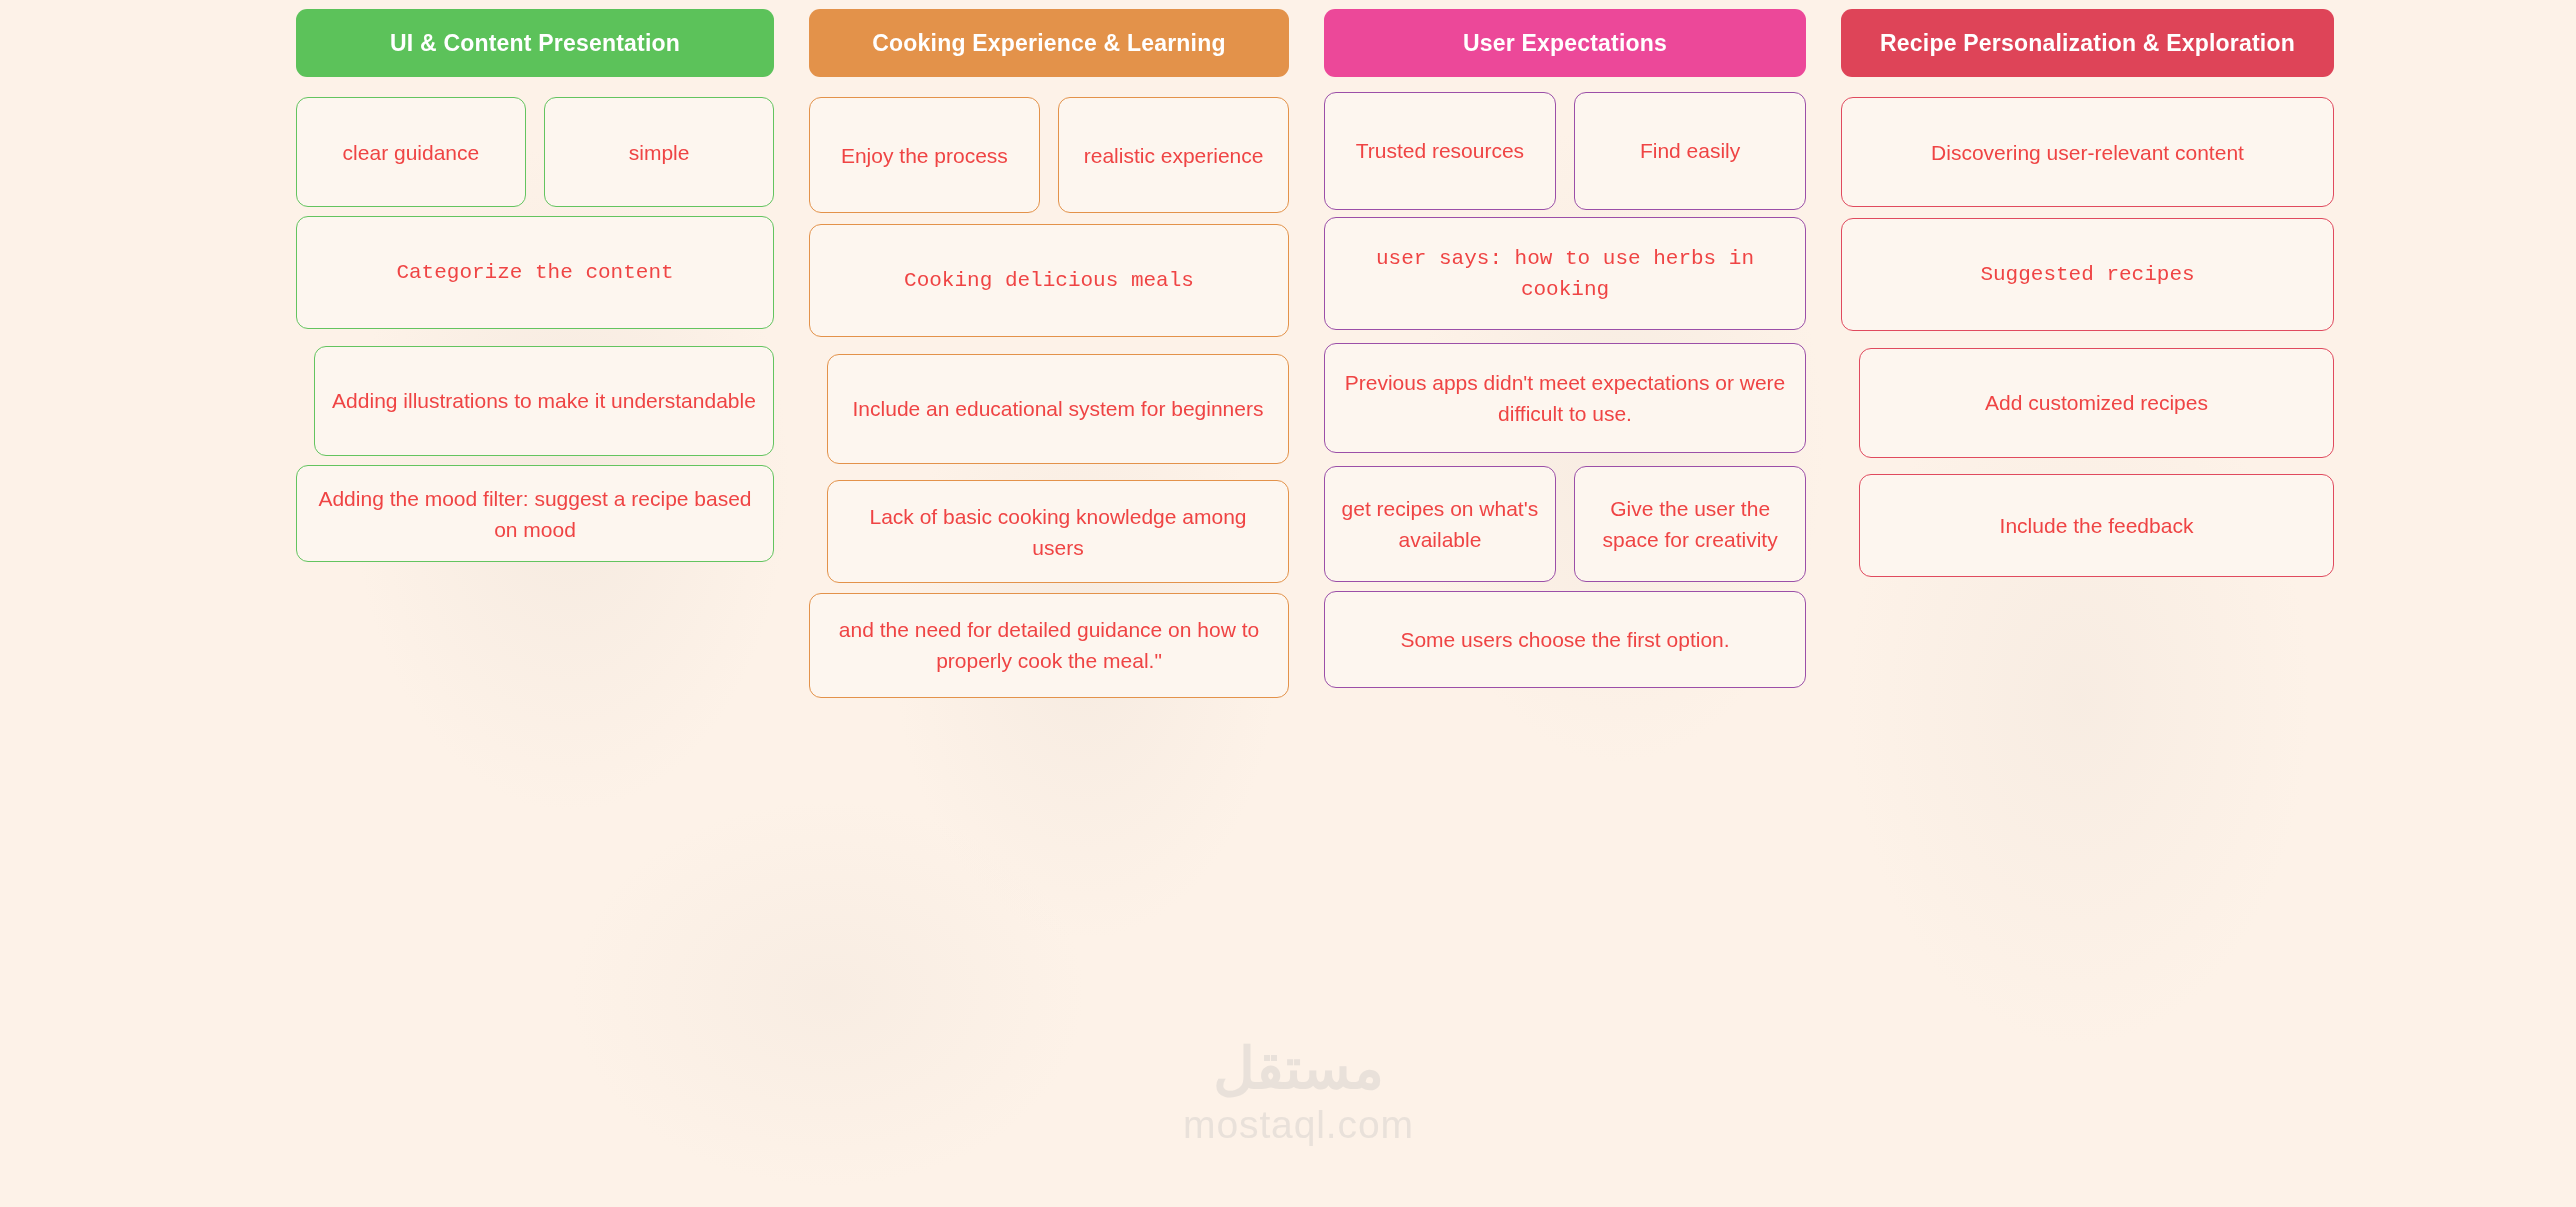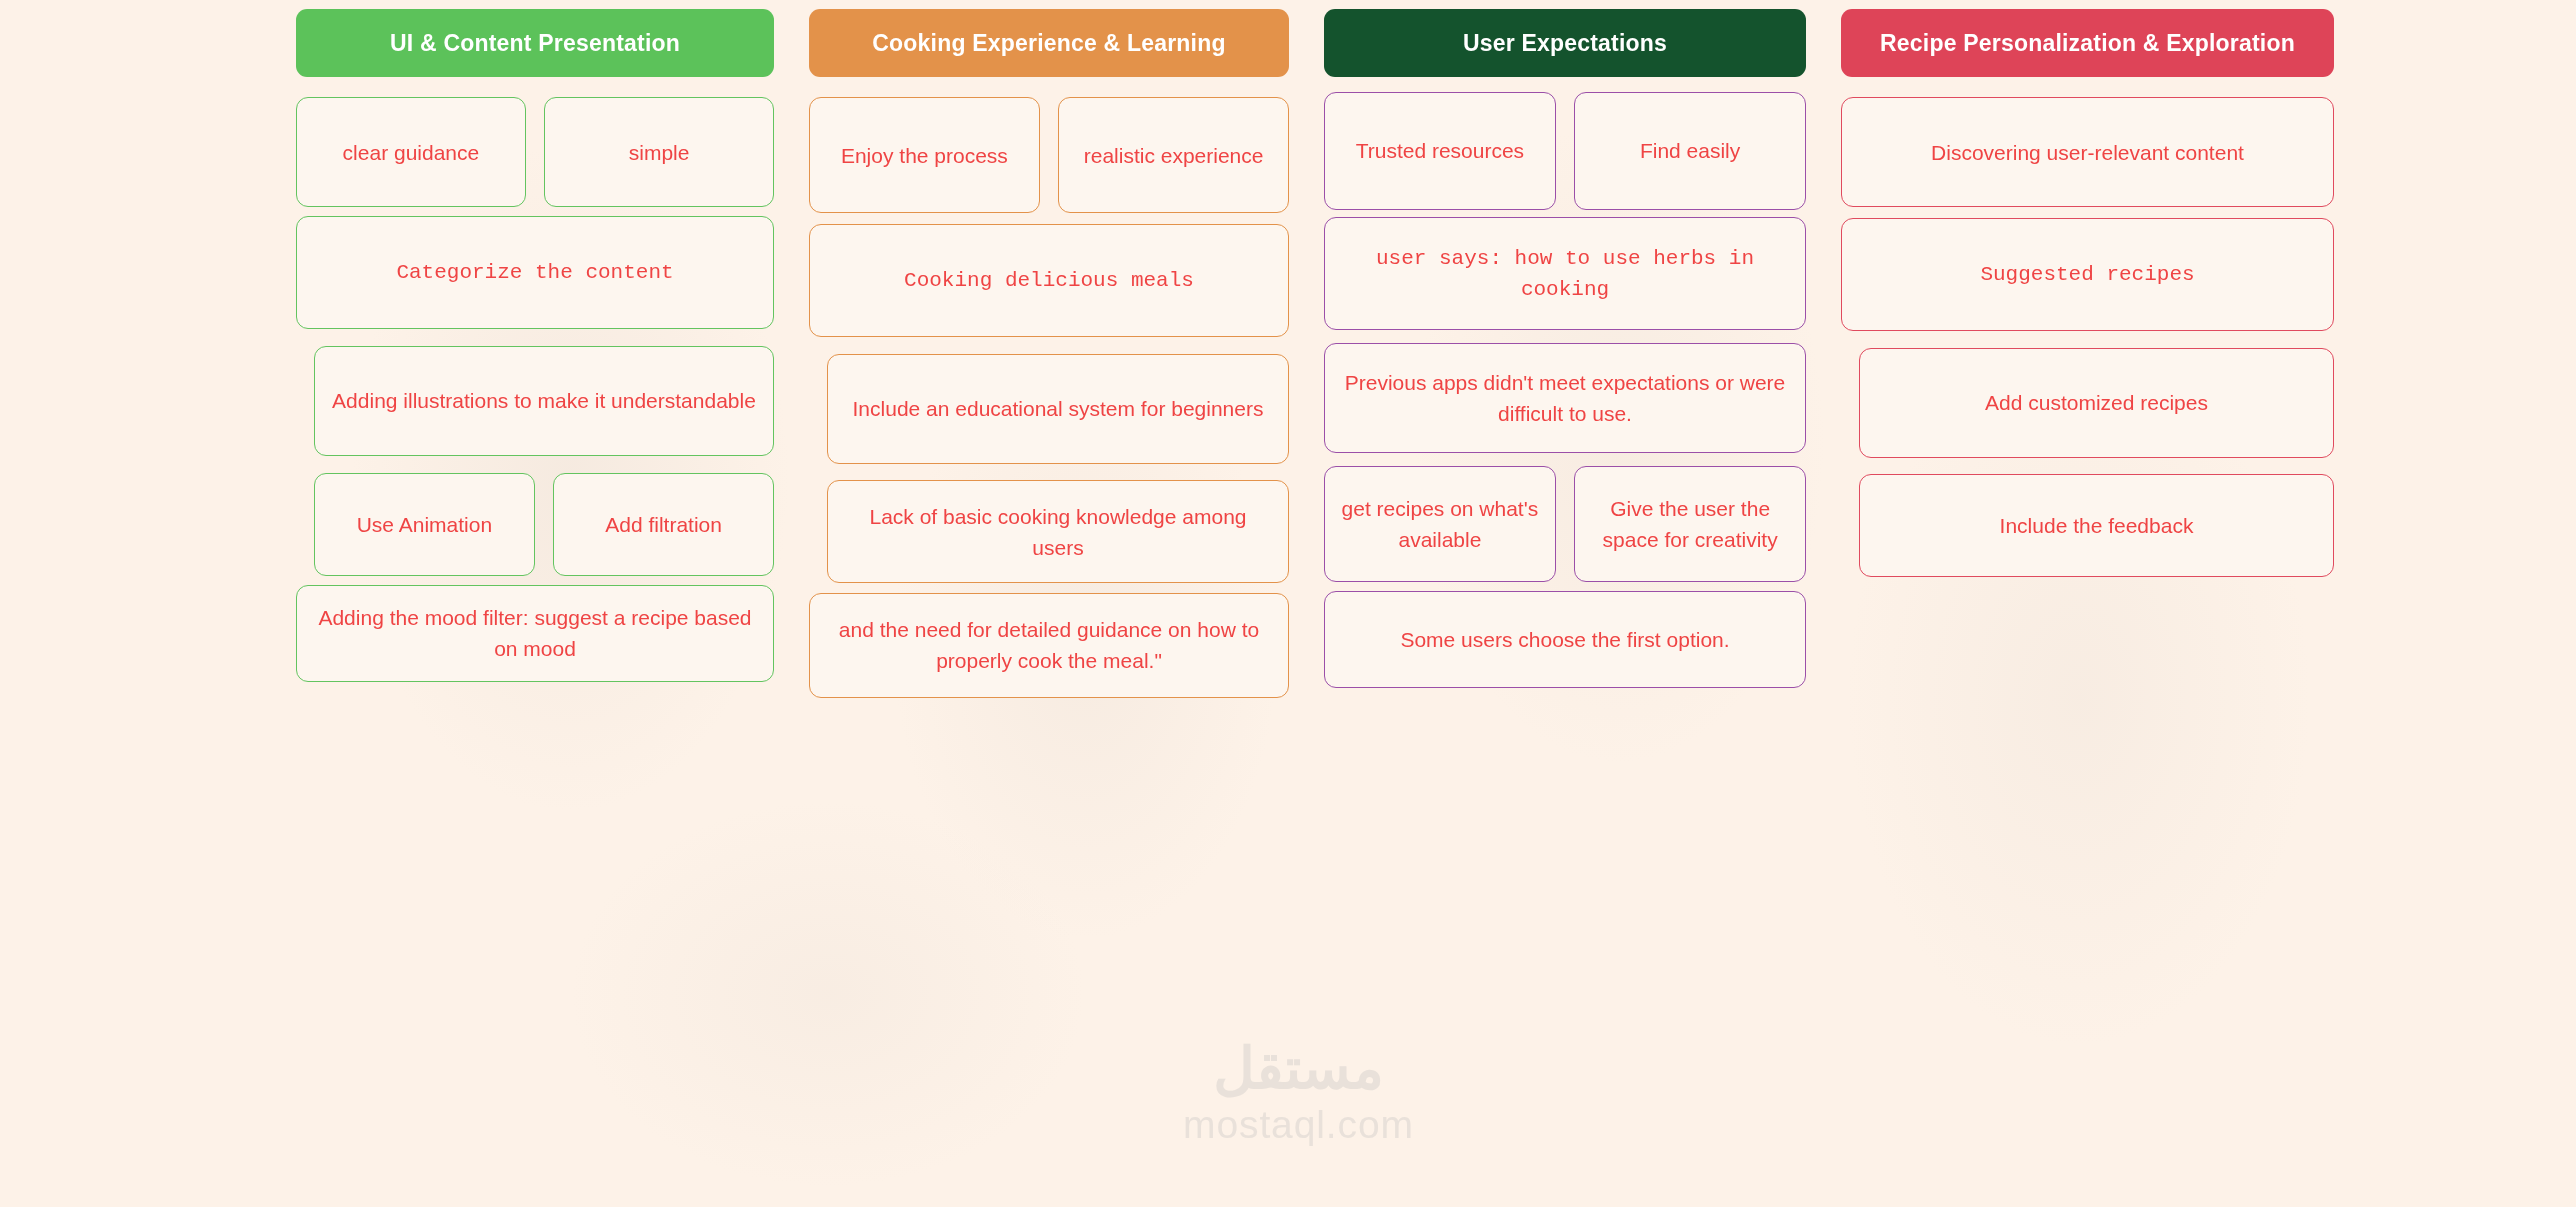--- a/index.html
+++ b/index.html
@@ -126,21 +126,21 @@
   .theme-green  .col-header { border-color: #63c45f; }
   .theme-orange .card,
   .theme-orange .col-header { border-color: #e3924a; }
   .theme-purple .card,
   .theme-purple .col-header { border-color: #9b4fa8; }
   .theme-red    .card,
   .theme-red    .col-header { border-color: #e04a5e; }
 
   .theme-green  .col-header { background: #5cc25a; border: none; }
   .theme-orange .col-header { background: #e3924a; border: none; }
-  .theme-purple .col-header { background: #14532d; border: none; }
+  .theme-purple .col-header { background: #ec4899; border: none; }
   .theme-red    .col-header { background: #de4458; border: none; }
 
   
   .h-118 { height: 116px; }
   .h-120 { height: 110px; }
   .h-123 { height: 113px; font-family: Liberation Mono, monospace; }
   .h-128 { height: 118px; }
   .h-105 { height: 97px; }
   .h-112 { height: 103px; }
   .h-114 { height: 105px; }
@@ -179,28 +179,20 @@
         <div class="row mt-10">
           <div class="card h-123">
             <span class="card-text">Categorize the content</span>
           </div>
         </div>
         <div class="row mt-18">
           <div class="card h-120">
             <span class="card-text">Adding illustrations to make it understandable</span>
           </div>
         </div>
-        <div class="row mt-18">
-          <div class="card h-112">
-            <span class="card-text">Use Animation</span>
-          </div>
-          <div class="card h-112">
-            <span class="card-text">Add filtration</span>
-          </div>
-        </div>
         <div class="row mt-10">
           <div class="card h-105">
             <span class="card-text">Adding the mood filter: suggest a recipe based on mood</span>
           </div>
         </div>
       </div>
     </div>
 
     <div class="column col-w-522 theme-orange">
       <div class="col-header">Cooking Experience &amp; Learning</div>

